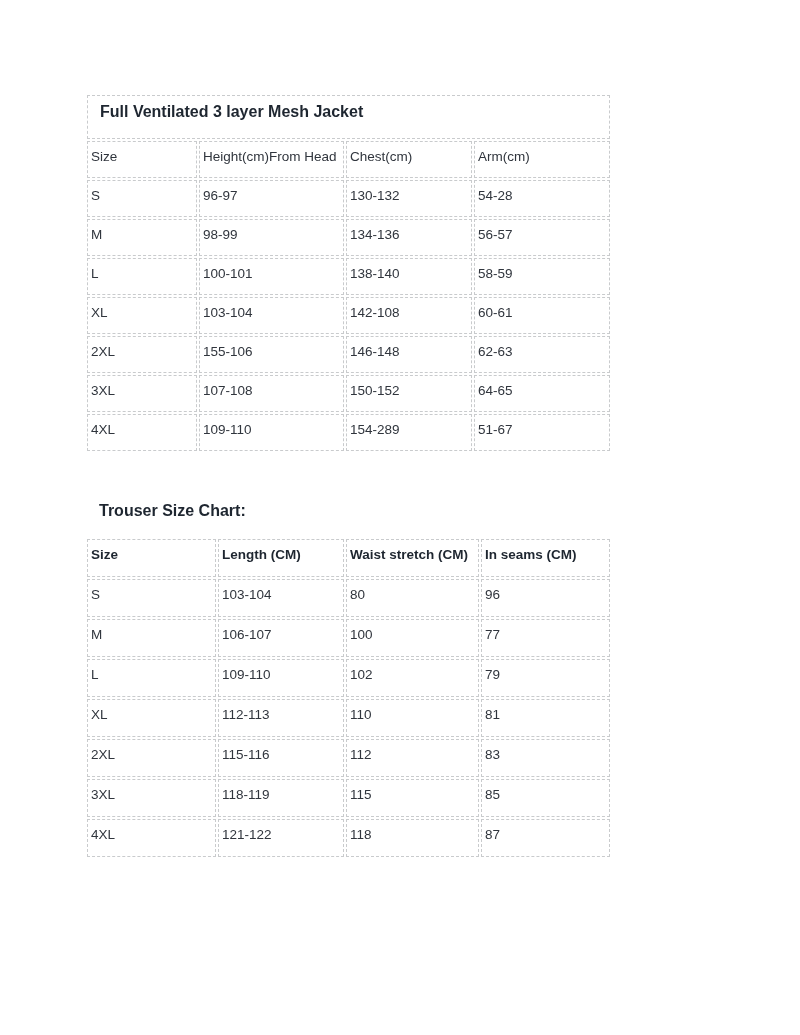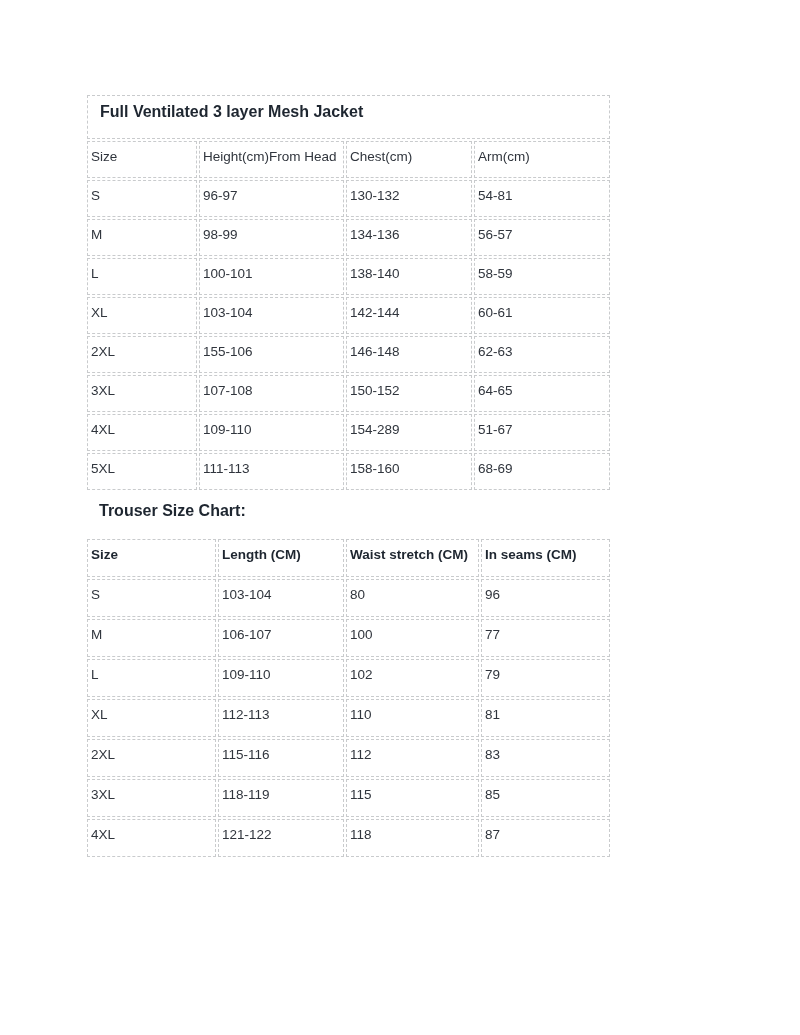--- a/index.html
+++ b/index.html
@@ -81,63 +81,57 @@
           <td>Height(cm)From Head</td>
           <td>Chest(cm)</td>
           <td>Arm(cm)</td>
         </tr>
     </tbody>
     <tbody>
         <tr>
           <td>S</td>
           <td>96-97</td>
           <td>130-132</td>
-          <td>54-81</td>
+          <td>54-28</td>
         </tr>
         <tr>
           <td>M</td>
           <td>98-99</td>
           <td>134-136</td>
           <td>56-57</td>
         </tr>
         <tr>
           <td>L</td>
           <td>100-101</td>
           <td>138-140</td>
           <td>58-59</td>
         </tr>
         <tr>
           <td>XL</td>
           <td>103-104</td>
-          <td>142-144</td>
+          <td>142-108</td>
           <td>60-61</td>
         </tr>
         <tr>
           <td>2XL</td>
           <td>155-106</td>
           <td>146-148</td>
           <td>62-63</td>
         </tr>
         <tr>
           <td>3XL</td>
           <td>107-108</td>
           <td>150-152</td>
           <td>64-65</td>
         </tr>
         <tr>
           <td>4XL</td>
           <td>109-110</td>
           <td>154-289</td>
           <td>51-67</td>
-        </tr>
-        <tr>
-          <td>5XL</td>
-          <td>111-113</td>
-          <td>158-160</td>
-          <td>68-69</td>
         </tr>
       </tbody>
   </table>
 
   <div class="section-heading">Trouser Size Chart:</div>
 
   <table class="size-table" id="trouser-table">
     <colgroup>
       <col style="width:129px">
       <col style="width:126px">

